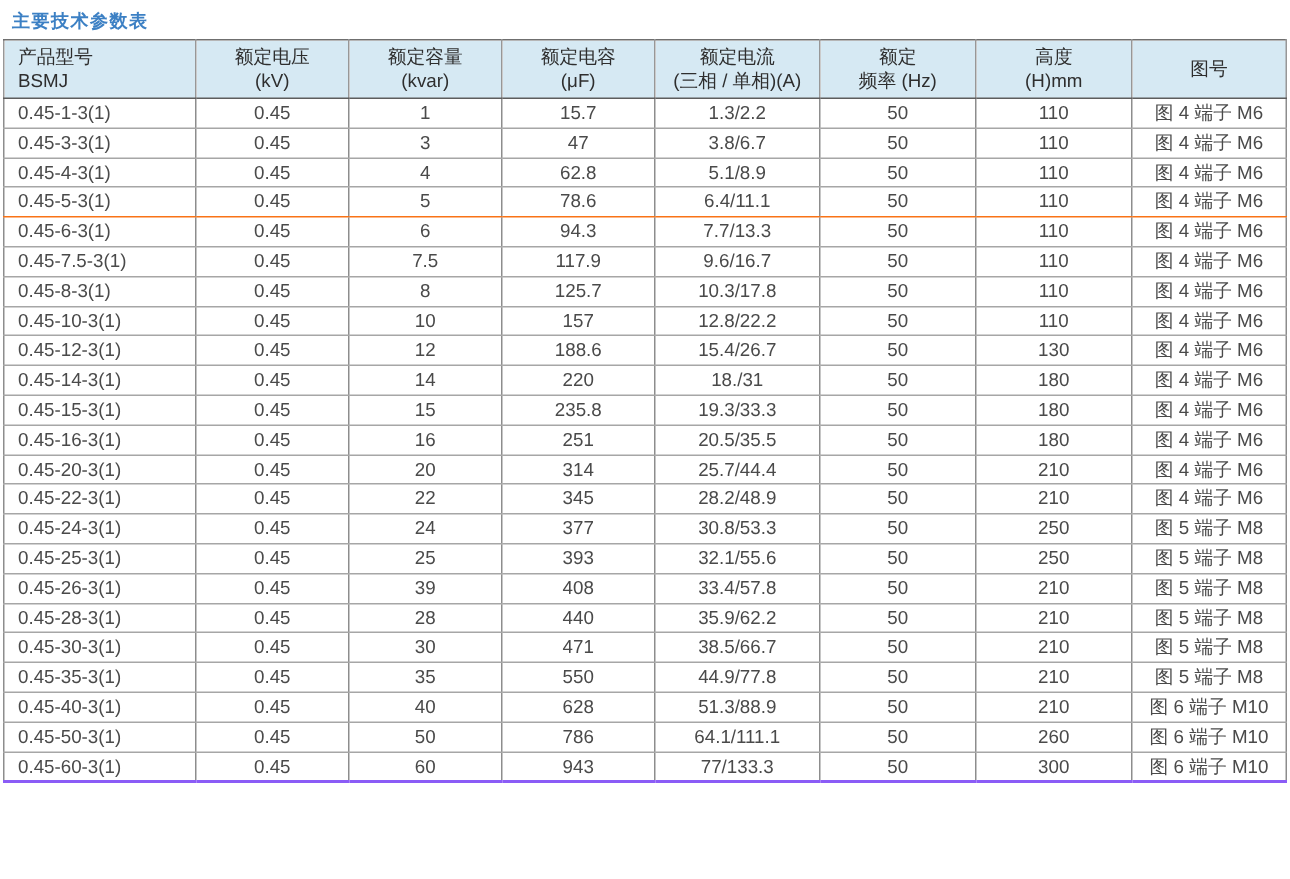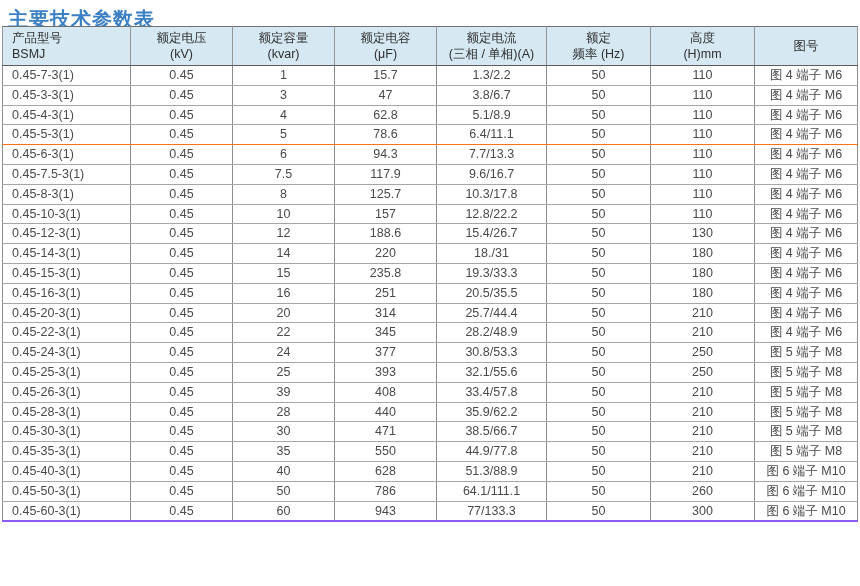--- a/index.html
+++ b/index.html
@@ -13,21 +13,21 @@
   }
   .page {
     width: 860px;
     height: 586px;
     position: relative;
   }
   .page-title {
     position: absolute;
     left: 8px;
     top: 6px;
-    font-size: 20px;
+    font-size: 12px;
     font-weight: bold;
     color: #3c80c4;
     letter-spacing: 1px;
   }
   table.params {
     position: absolute;
     left: 2px;
     top: 26px;
     width: 855px;
     border-collapse: collapse;
@@ -126,21 +126,21 @@
             <span class="hdr-line">高度</span>
             <span class="hdr-line">(H)mm</span>
           </th>
           <th>
             <span class="hdr-line">图号</span>
           </th>
         </tr>
     </thead>
     <tbody id="table-body">
         <tr>
-          <td class="cell-model">0.45-7-3(1)</td>
+          <td class="cell-model">0.45-1-3(1)</td>
           <td>0.45</td>
           <td>1</td>
           <td>15.7</td>
           <td>1.3/2.2</td>
           <td>50</td>
           <td>110</td>
           <td>图 4 端子 M6</td>
         </tr>
         <tr>
           <td class="cell-model">0.45-3-3(1)</td>

